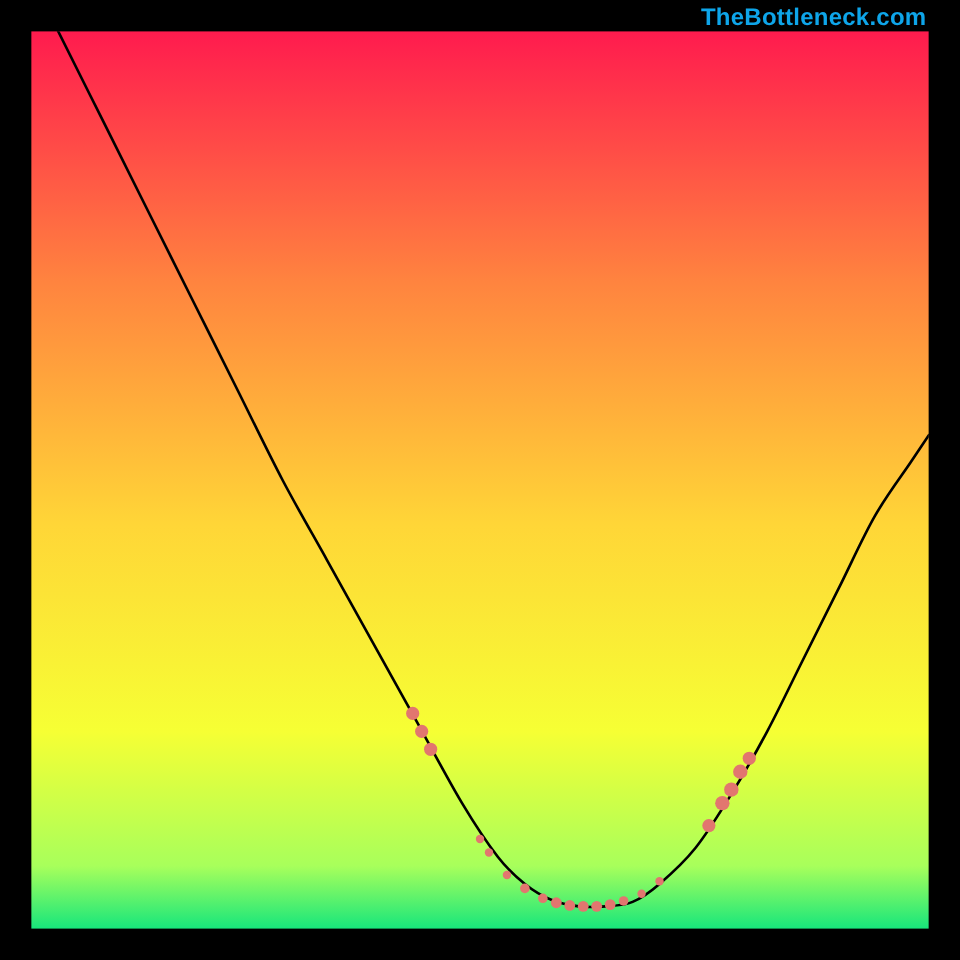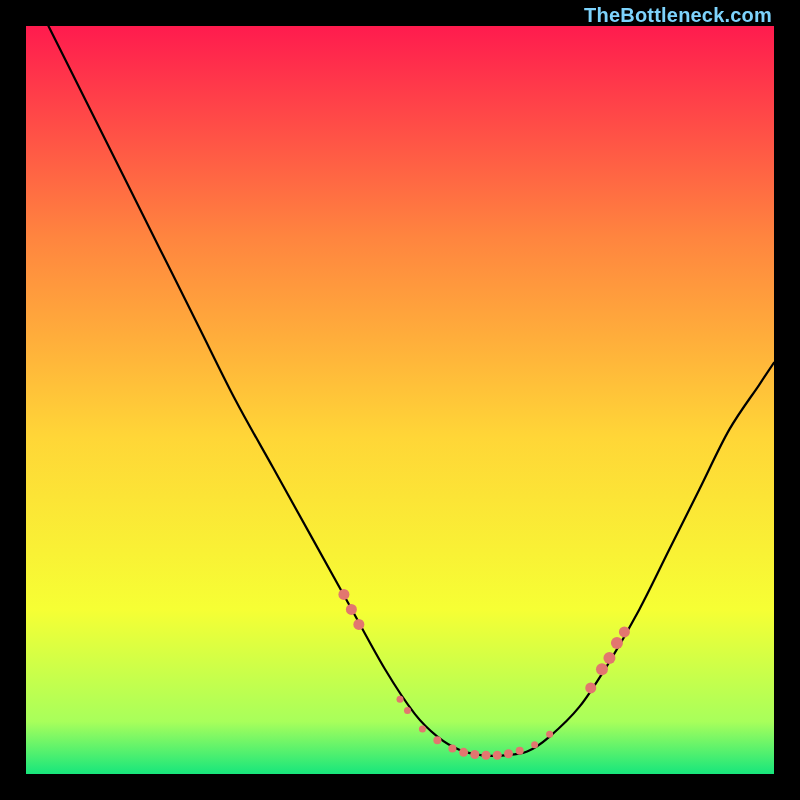--- a/index.html
+++ b/index.html
@@ -18,21 +18,21 @@
     height: 748px;
     background: #000;
   }
   .watermark {
     position: absolute;
     top: 4px;
     right: 28px;
     font-family: Arial, Helvetica, sans-serif;
     font-size: 20px;
     font-weight: 600;
-    color: #7dd3fc;
+    color: #0ea5e9;
     letter-spacing: 0.2px;
   }
   svg { display: block; }
 </style>
 </head>
 <body>
 
 <div class="frame">
   <svg id="chart-svg" width="748" height="748" viewBox="0 0 748 748">
     <defs>

